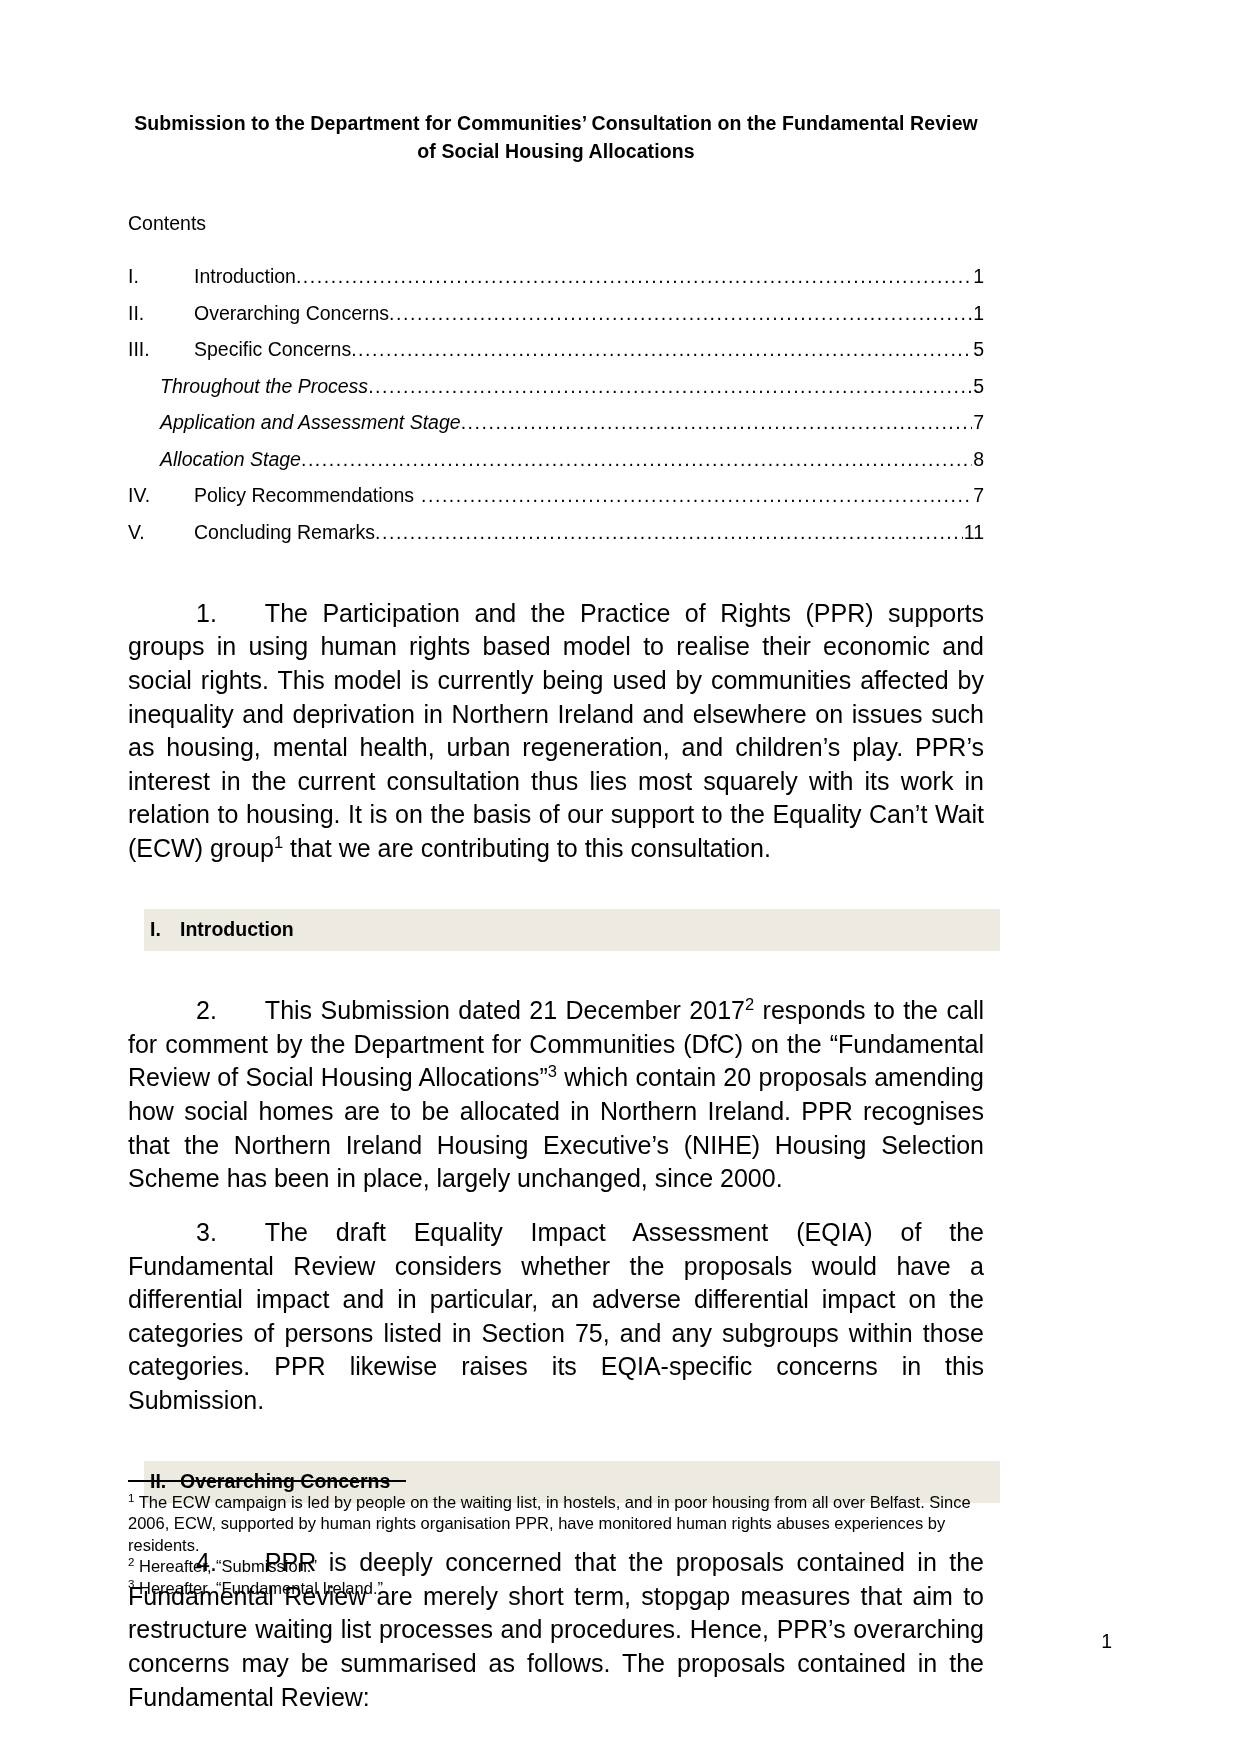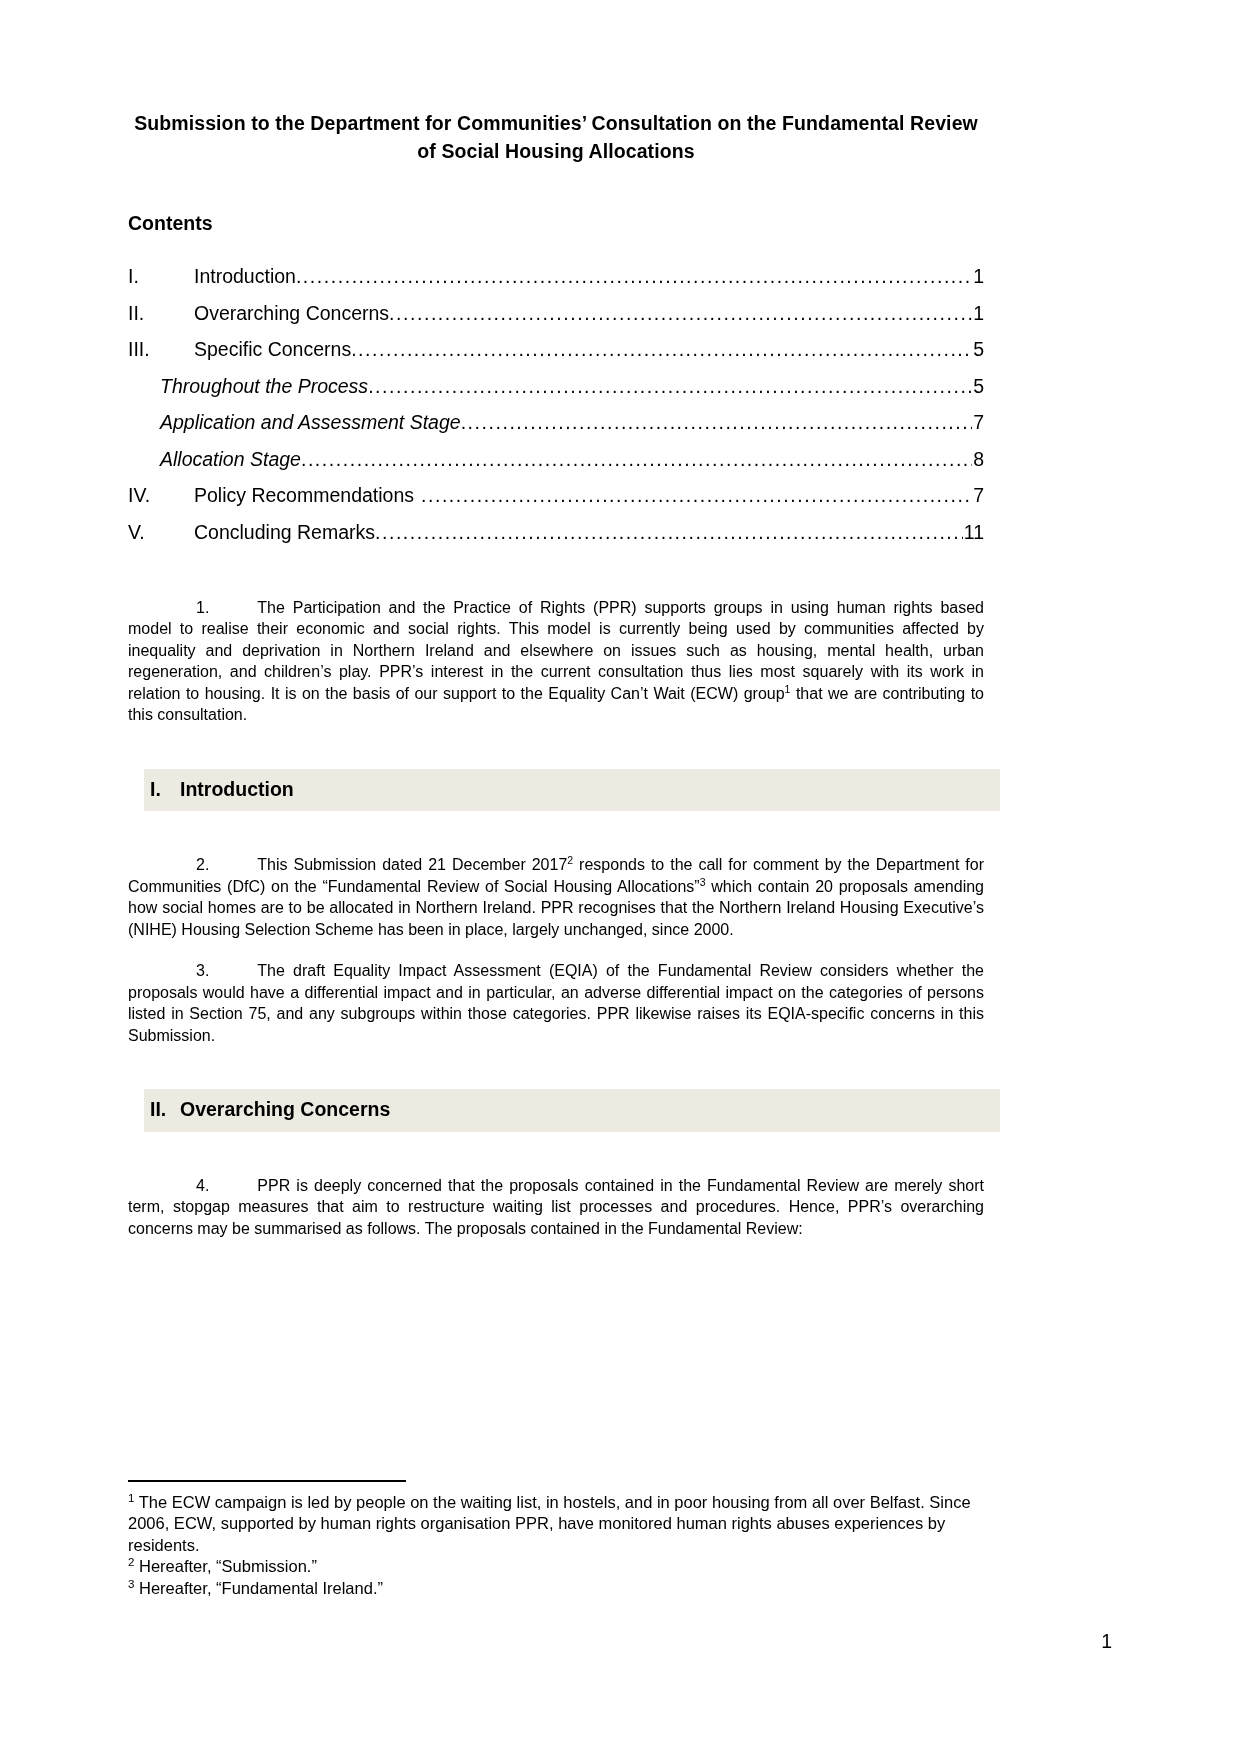--- a/index.html
+++ b/index.html
@@ -36,21 +36,21 @@
     line-height: 1.42;
     text-align: center;
     letter-spacing: 0.1px;
   }
 
   
   .contents-heading {
     margin: 0;
     padding-top: 46px;
     font-size: 19.5px;
-    font-weight: bold;
+    font-weight: normal;
     line-height: 1.3;
   }
 
   
   .toc {
     margin-top: 22px;
   }
   .toc-row {
     display: flex;
     align-items: baseline;
@@ -84,21 +84,21 @@
   }
   .toc-row.sub .toc-label {
     font-style: italic;
   }
   .toc-row.sub.gap .toc-label::after {
     content: " ";
   }
 
   
   .para {
-    font-size: 16px;
+    font-size: 25px;
     line-height: 1.345;
     text-align: justify;
     margin: 0;
     text-indent: 68px;
     white-space: pre-wrap;
   }
   .para .tabsp {
     display: inline-block;
     width: 48px;
   }

